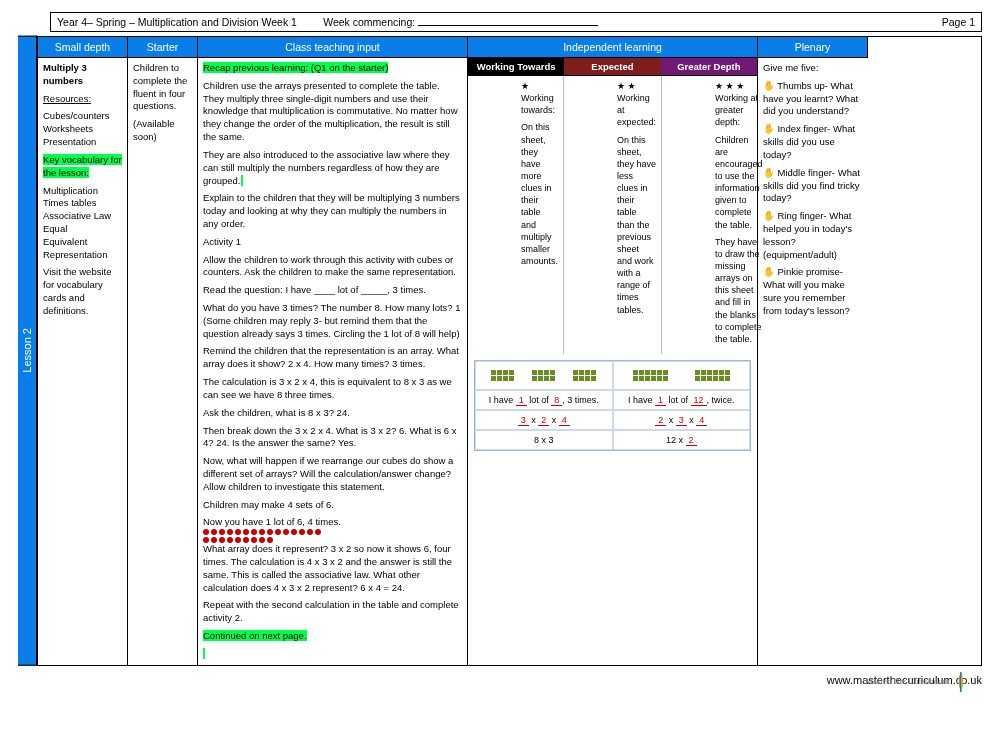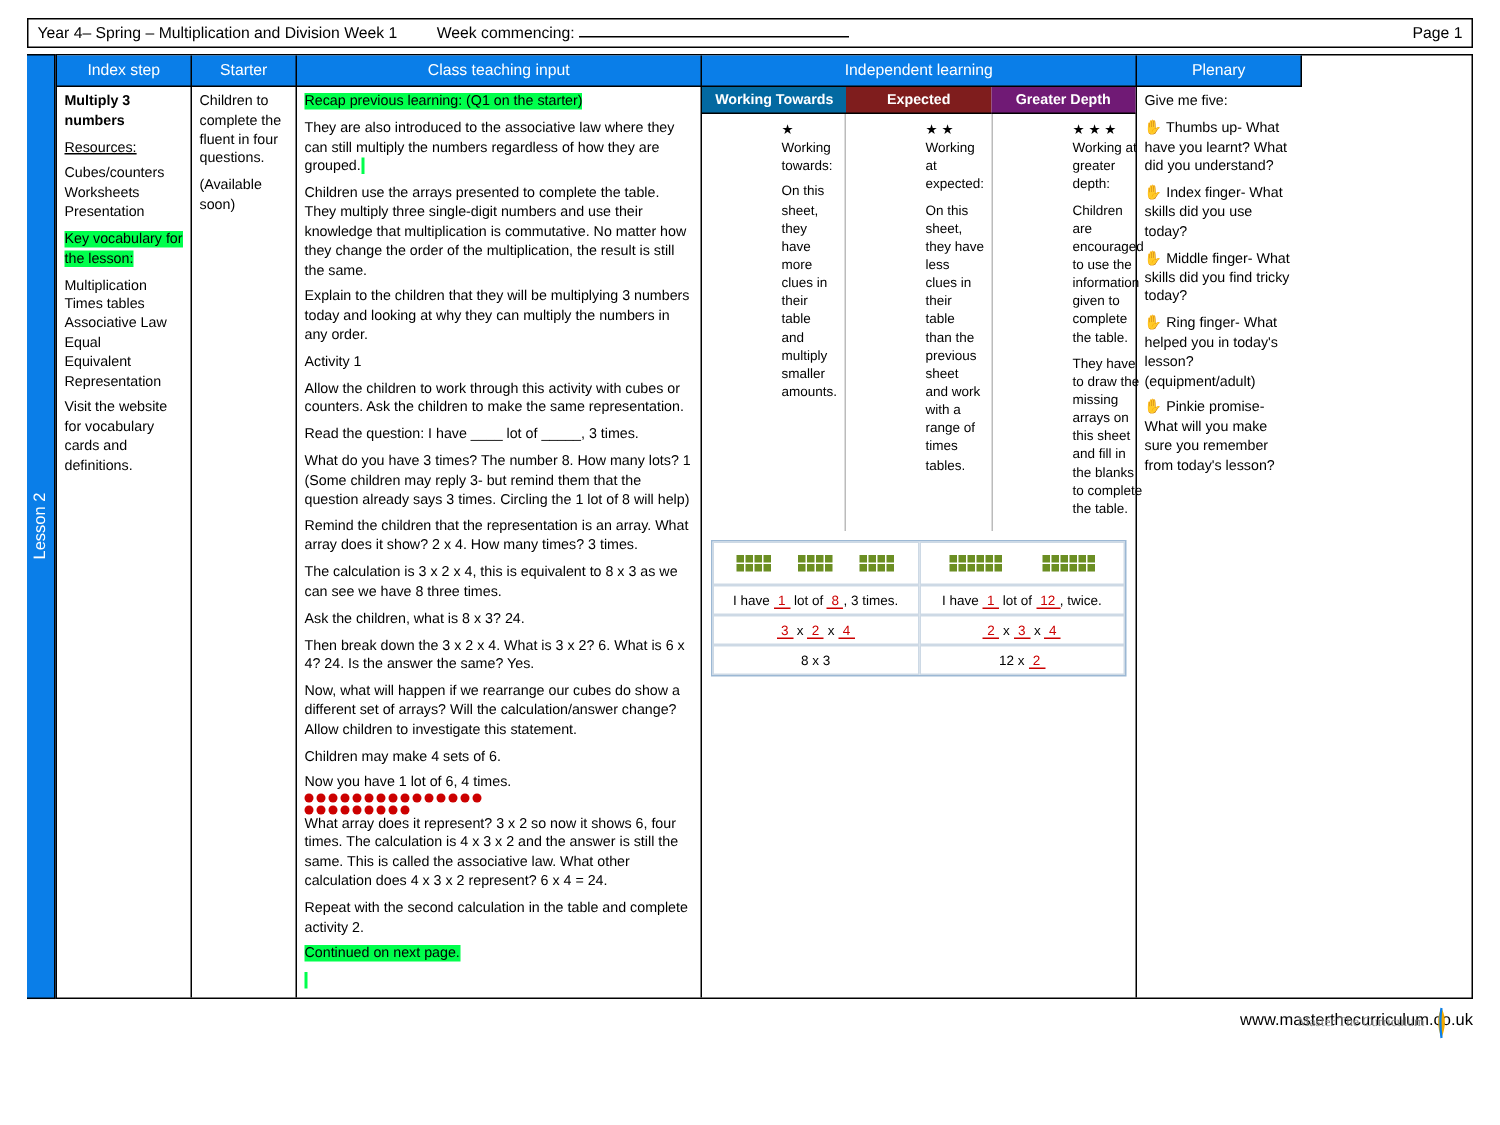--- a/index.html
+++ b/index.html
@@ -1,37 +1,37 @@
 <!DOCTYPE html>
 <html><head>
 <meta charset="utf-8">
 <style>
 * { box-sizing: border-box; margin: 0; padding: 0; }
 body { font-family: 'Segoe UI', Arial, sans-serif; font-size: 10px; background: #fff; padding: 12px 18px; width: 1000px; }
-.page-header { border: 1px solid #000; padding: 3px 6px; margin-bottom: 4px; display: flex; justify-content: space-between; font-size: 10.5px; }
+.page-header { border: 1px solid #000; padding: 3px 6px; margin-bottom: 4px; display: flex; justify-content: space-between; font-size: 10.5px; margin-left: 32px; }
 .page-header .wc-line { border-bottom: 1px solid #000; display: inline-block; min-width: 180px; }
 .main-wrap { display: flex; }
 .lesson-tab { background: #0a7ee8; color: #fff; writing-mode: vertical-rl; transform: rotate(180deg); text-align: center; padding: 6px 3px; font-size: 11px; border: 1px solid #000; border-right: none; }
 .grid { display: grid; grid-template-columns: 90px 70px 270px 290px 110px; border: 1px solid #000; flex: 1; }
 .hdr { background: #0a7ee8; color: #fff; text-align: center; padding: 4px 2px; font-size: 10.5px; border-right: 1px solid #000; border-bottom: 1px solid #000; }
 .hdr:last-child { border-right: none; }
 .cell { padding: 4px 5px; border-right: 1px solid #000; font-size: 9.5px; line-height: 1.35; }
 .cell:last-child { border-right: none; }
 .cell p { margin-bottom: 5px; }
 .cell strong { font-weight: bold; }
 .cell u { text-decoration: underline; }
 .hl { background: #00ff4c; margin-top: 32px; }
 .il-wrap { padding: 0; border-right: 1px solid #000; display: flex; flex-direction: column; }
 .il-head { display: grid; grid-template-columns: 1fr 1fr 1fr; }
 .il-head > div { text-align: center; padding: 3px; color: #fff; font-size: 9.5px; font-weight: bold; border-bottom: 1px solid #000; }
 .il-body { display: grid; grid-template-columns: 1fr 1fr 1fr; }
 .il-body > div { padding: 4px 5px; border-right: 1px solid #bbb; font-size: 9px; line-height: 1.35; margin-left: 48px; }
 .il-body > div:last-child { border-right: none; }
 .il-body p { margin-bottom: 5px; }
-.wt-h { background: #0369a1; }
+.wt-h { background: #000000; }
 .ex-h { background: #7f1d1d; }
 .gd-h { background: #701a75; }
 .diagram { margin: 6px; border: 1px solid #9cb8d4; font-size: 9px; }
 .drow { display: grid; grid-template-columns: 1fr 1fr; }
 .dcell { border: 1px solid #cdd9e5; padding: 4px 6px; text-align: center; }
 .arrs { display: flex; justify-content: space-around; padding: 4px 0; }
 .arr { display: grid; grid-template-columns: repeat(4, 5px); gap: 1px; }
 .arr.big { grid-template-columns: repeat(6, 5px); }
 .dot-g { width: 5px; height: 5px; background: #6b8e23; }
 .reddots { display: inline-flex; gap: 2px; flex-wrap: wrap; width: 120px; vertical-align: middle; }
@@ -51,21 +51,21 @@
     <span>Week commencing:</span>
     <span class="wc-line"></span>
   </div>
   <div>Page 1</div>
 </div>
 
 <div class="main-wrap">
   <div class="lesson-tab">Lesson 2</div>
   <div class="grid">
 
-    <div class="hdr">Index step</div>
+    <div class="hdr">Small depth</div>
     <div class="hdr">Starter</div>
     <div class="hdr">Class teaching input</div>
     <div class="hdr">Independent learning</div>
     <div class="hdr">Plenary</div>
 
     <div class="cell">
       <p><strong>Multiply 3 numbers</strong></p>
       <p><u>Resources:</u></p>
       <p style="white-space:pre-line">Cubes/counters
 Worksheets
@@ -80,22 +80,22 @@
       <p>Visit the website for vocabulary cards and definitions.</p>
     </div>
 
     <div class="cell">
       <p>Children to complete the fluent in four questions.</p>
       <p>(Available soon)</p>
     </div>
 
     <div class="cell">
       <p><span class="hl">Recap previous learning: (Q1 on the starter)</span></p>
+      <p>Children use the arrays presented to complete the table. They multiply three single-digit numbers and use their knowledge that multiplication is commutative. No matter how they change the order of the multiplication, the result is still the same.</p>
       <p><span>They are also introduced to the associative law where they can still multiply the numbers regardless of how they are grouped.</span><span class="hl" style="padding:0 1px"> </span></p>
-      <p>Children use the arrays presented to complete the table. They multiply three single-digit numbers and use their knowledge that multiplication is commutative. No matter how they change the order of the multiplication, the result is still the same.</p>
       <p>Explain to the children that they will be multiplying 3 numbers today and looking  at why they can multiply the numbers in any order.</p>
       <p>Activity 1</p>
       <p>Allow the children to work through this activity with cubes or counters. Ask the children to make the same representation.</p>
       <p>Read the question: I have ____ lot of _____, 3 times.</p>
       <p>What do you have 3 times? The number 8. How many lots? 1 (Some children may reply 3- but remind them that the question already says 3 times. Circling the 1 lot of 8 will help)</p>
       <p>Remind the children that the representation is an array. What array does it show? 2 x 4. How many times? 3 times.</p>
       <p>The calculation is 3 x 2 x 4,  this is equivalent to 8 x 3 as we can see we have 8 three times.</p>
       <p>Ask the children, what is 8 x 3? 24.</p>
       <p>Then break down the 3 x 2 x 4. What is 3 x 2? 6. What is 6 x 4? 24. Is the answer the same? Yes.</p>
       <p>Now, what will happen if we rearrange our cubes do show a different set of arrays? Will the calculation/answer change? Allow children to investigate this statement.</p>

